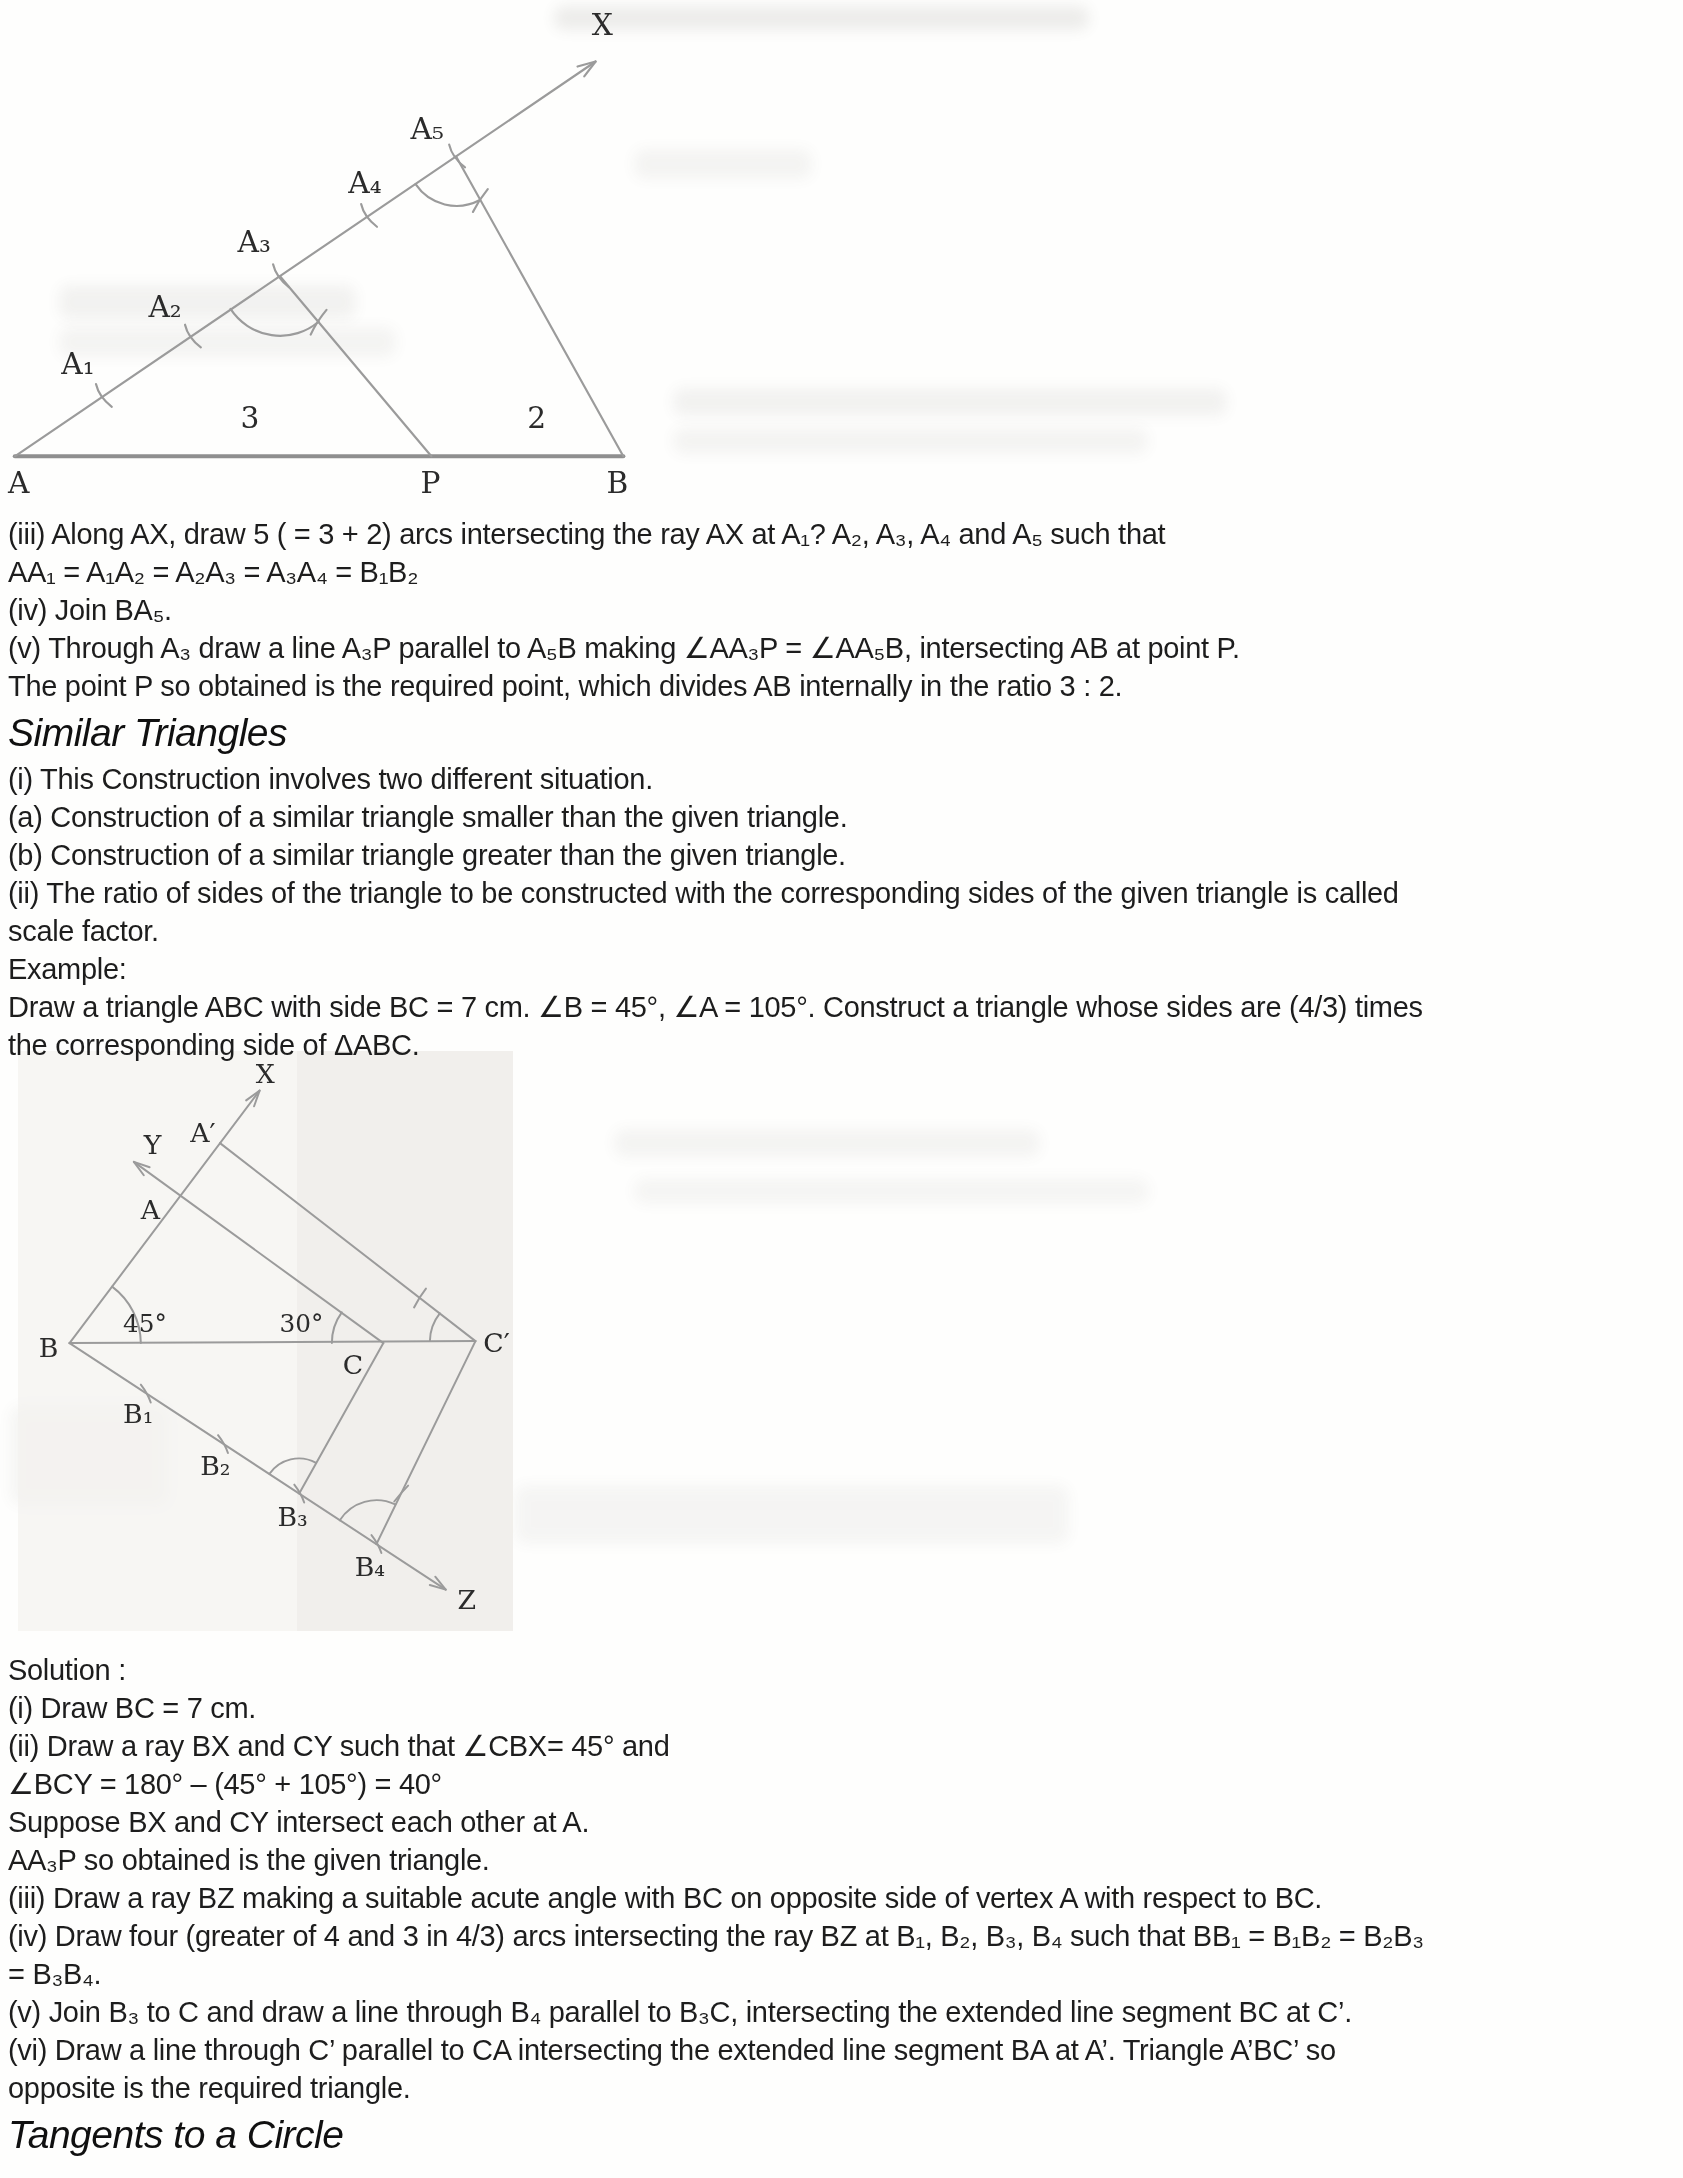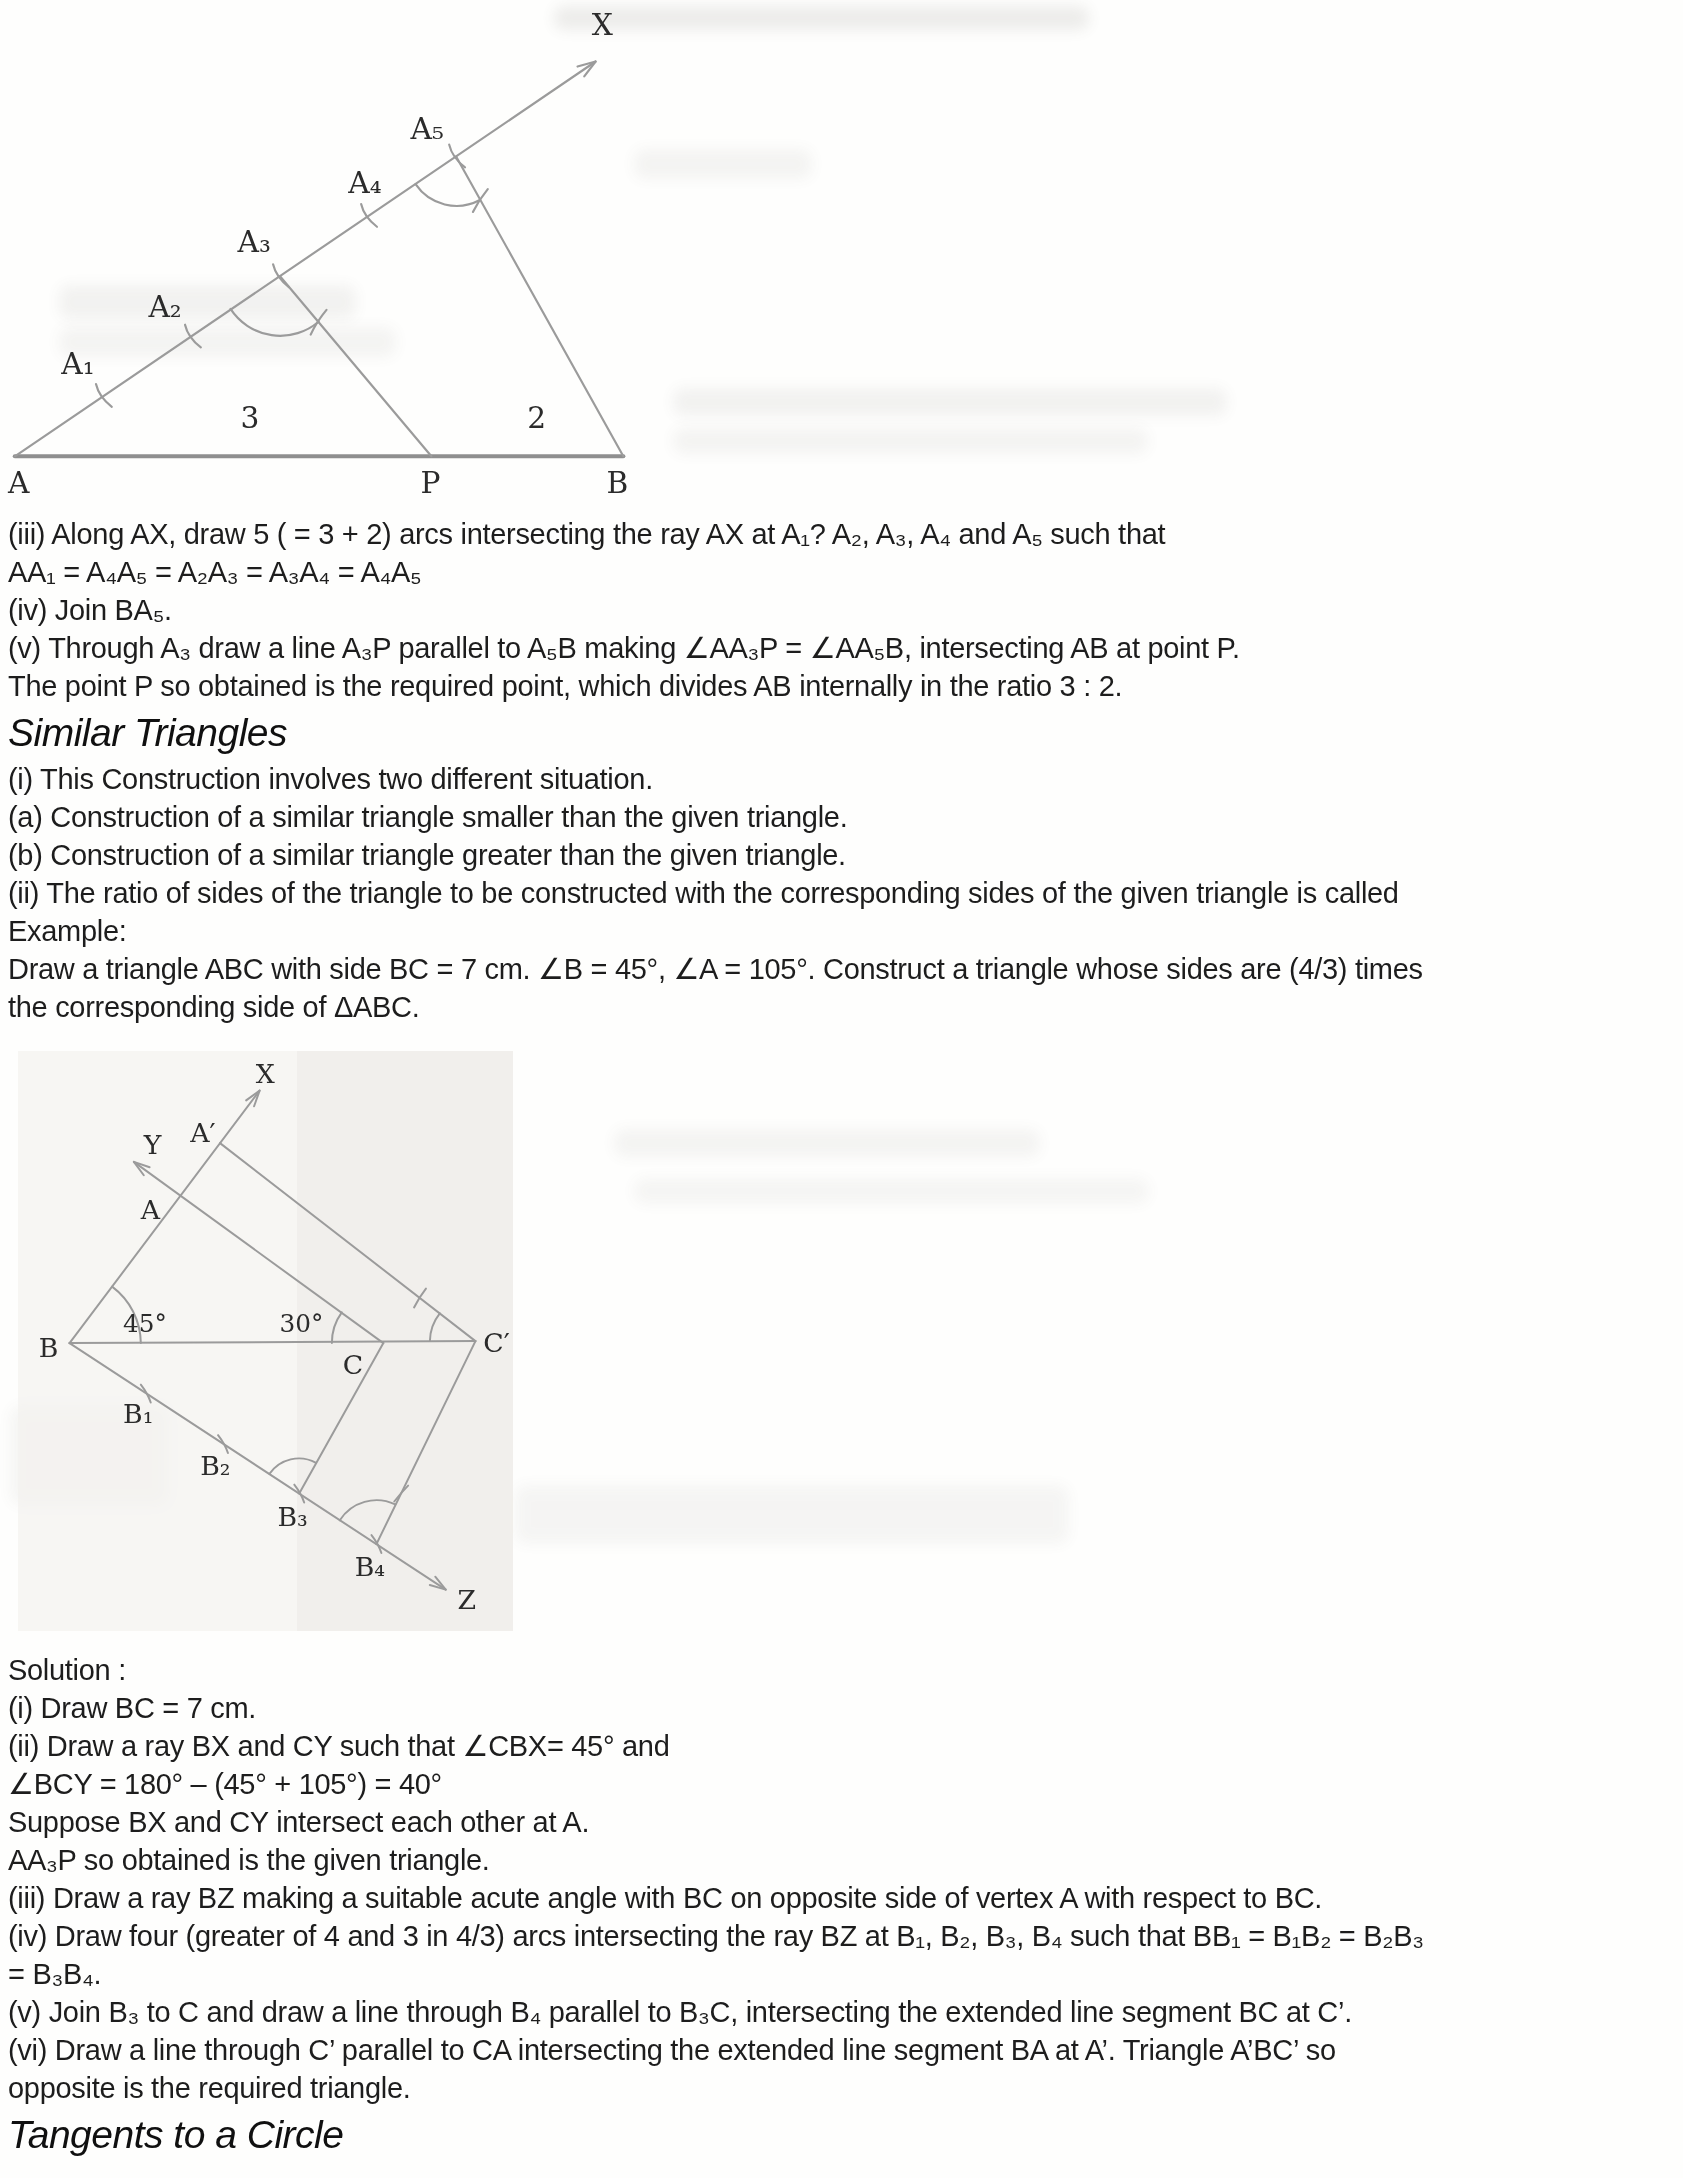--- a/index.html
+++ b/index.html
@@ -69,29 +69,30 @@
     <text x="243" y="432">3</text>
     <text x="533" y="432">2</text>
     <text x="8" y="498">A</text>
     <text x="425" y="498">P</text>
     <text x="613" y="498">B</text>
   </g>
 </svg>
 
 <div class="textblock" style="top:515px;">
     <div class="tl body">(iii) Along AX, draw 5 ( = 3 + 2) arcs intersecting the ray AX at A₁? A₂, A₃, A₄ and A₅ such that</div>
-    <div class="tl body">AA₁ = A₄A₅ = A₂A₃ = A₃A₄ = A₄A₅</div>
+    <div class="tl body">AA₁ = A₁A₂ = A₂A₃ = A₃A₄ = B₁B₂</div>
     <div class="tl body">(iv) Join BA₅.</div>
     <div class="tl body">(v) Through A₃ draw a line A₃P parallel to A₅B making ∠AA₃P = ∠AA₅B, intersecting AB at point P.</div>
     <div class="tl body">The point P so obtained is the required point, which divides AB internally in the ratio 3 : 2.</div>
     <div class="tl h">Similar Triangles</div>
     <div class="tl body">(i) This Construction involves two different situation.</div>
     <div class="tl body">(a) Construction of a similar triangle smaller than the given triangle.</div>
     <div class="tl body">(b) Construction of a similar triangle greater than the given triangle.</div>
     <div class="tl body">(ii) The ratio of sides of the triangle to be constructed with the corresponding sides of the given triangle is called</div>
+    <div class="tl body">scale factor.</div>
     <div class="tl body">Example:</div>
     <div class="tl body">Draw a triangle ABC with side BC = 7 cm. ∠B = 45°, ∠A = 105°. Construct a triangle whose sides are (4/3) times</div>
     <div class="tl body">the corresponding side of ΔABC.</div>
   </div>
 
 <svg style="left:14px;top:1055px;" width="515" height="594" viewBox="0 0 520 600">
   <g stroke="#9b9b9b" stroke-width="2" fill="none" stroke-linecap="round">
 
     <path d="M56,291 L466,289"></path>
 

